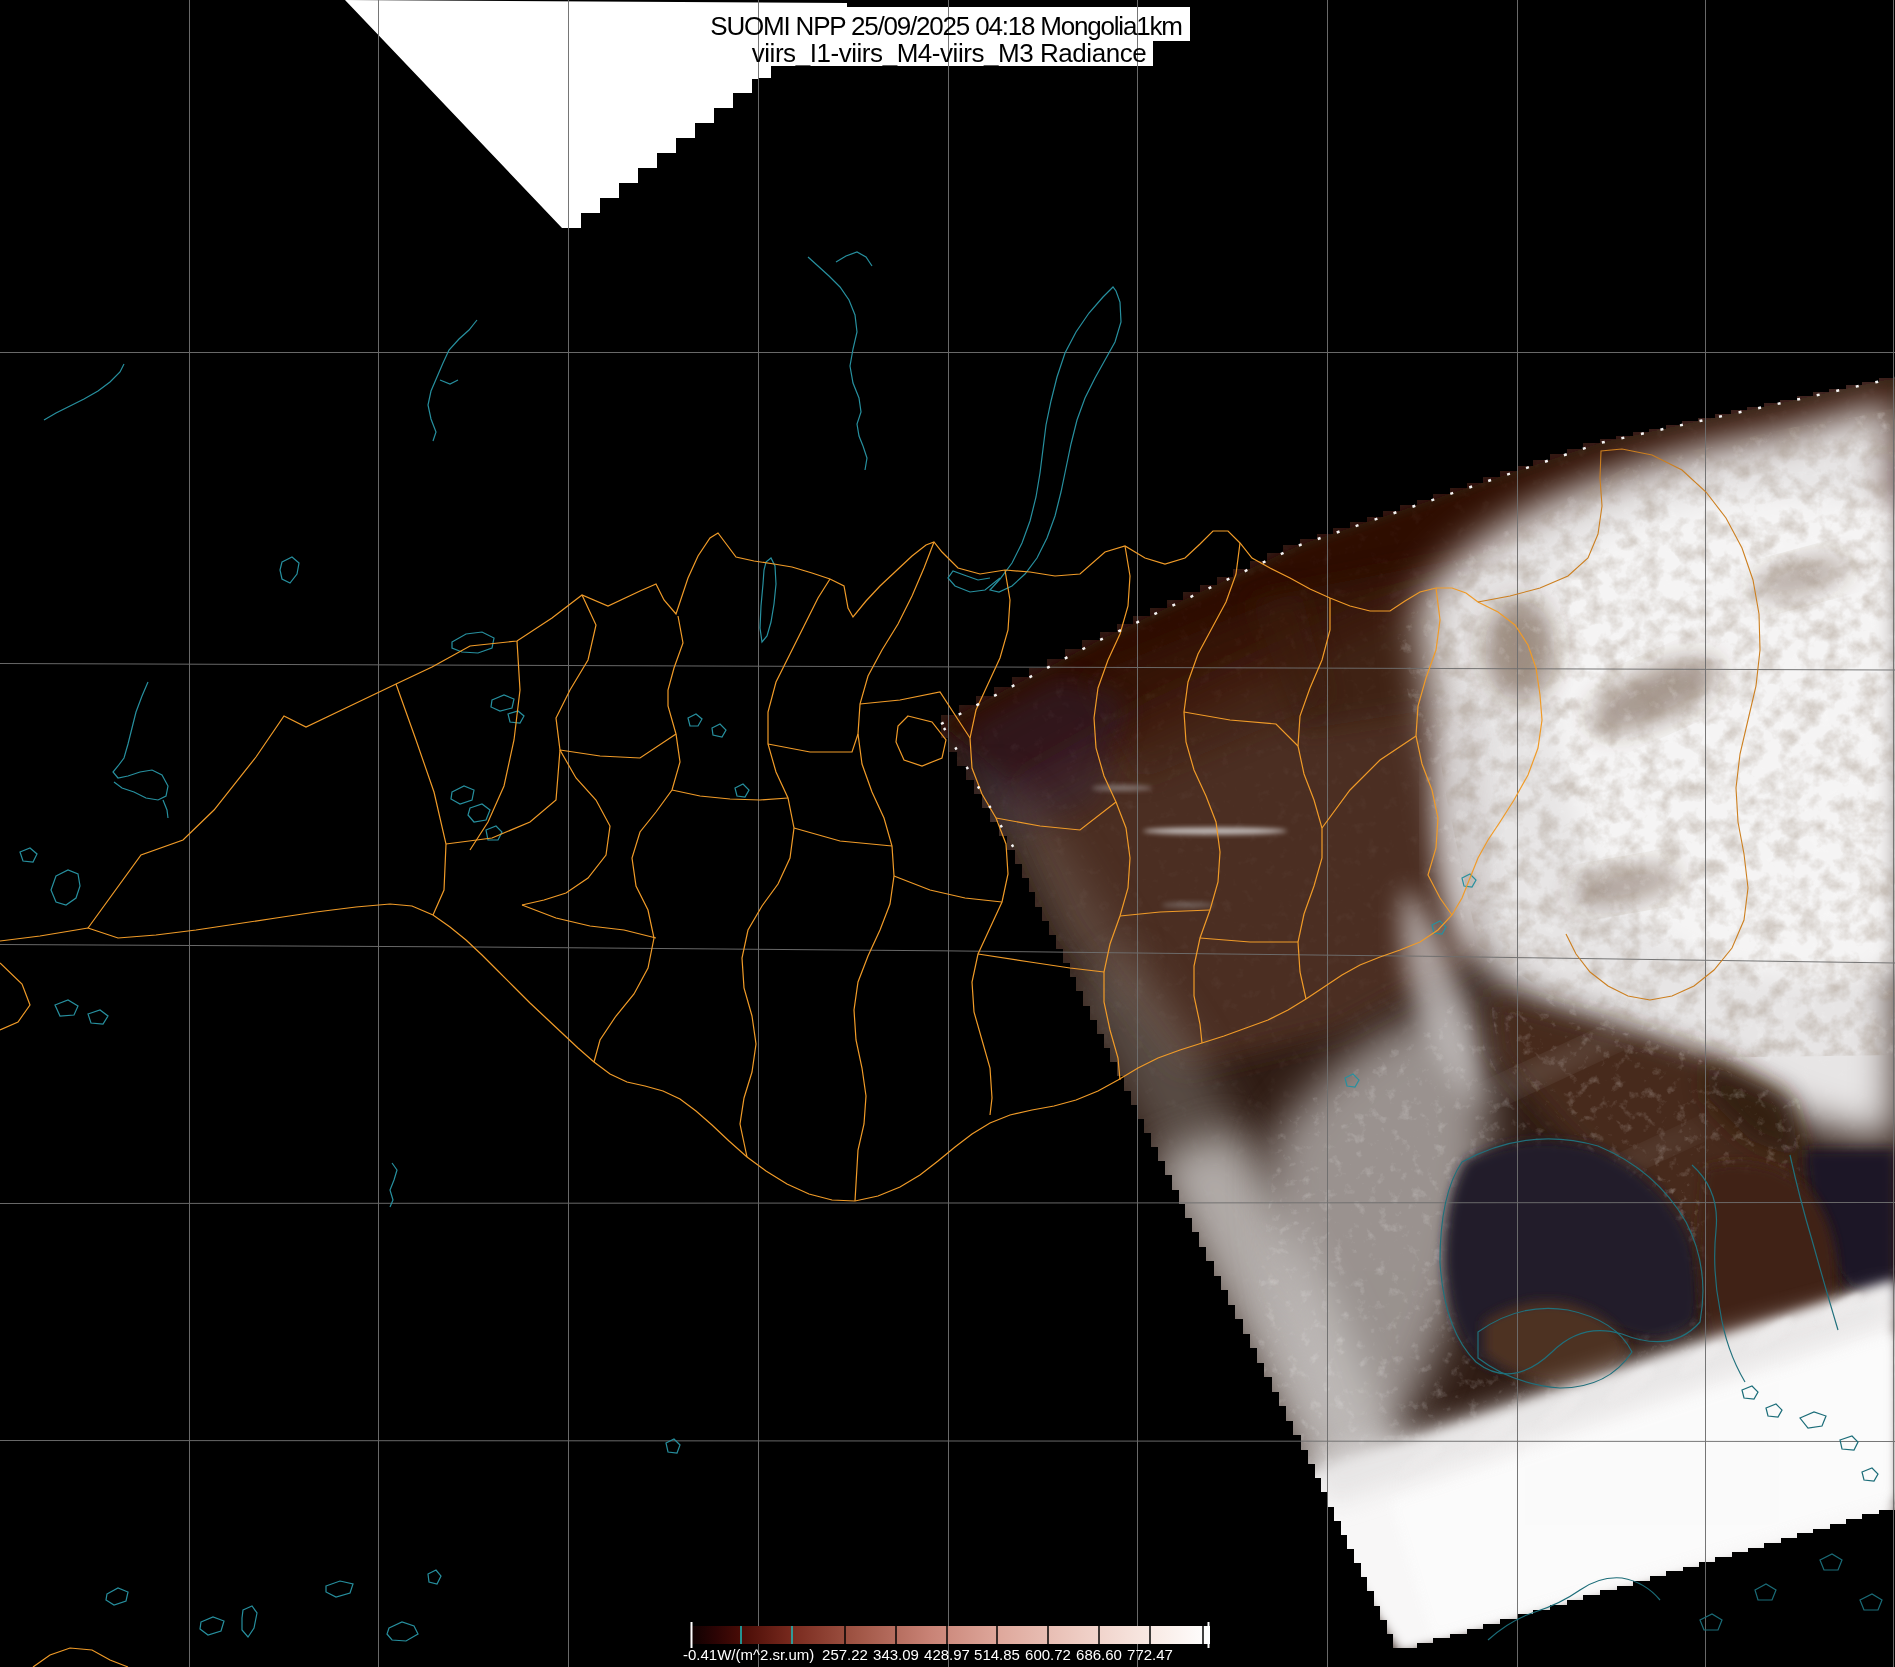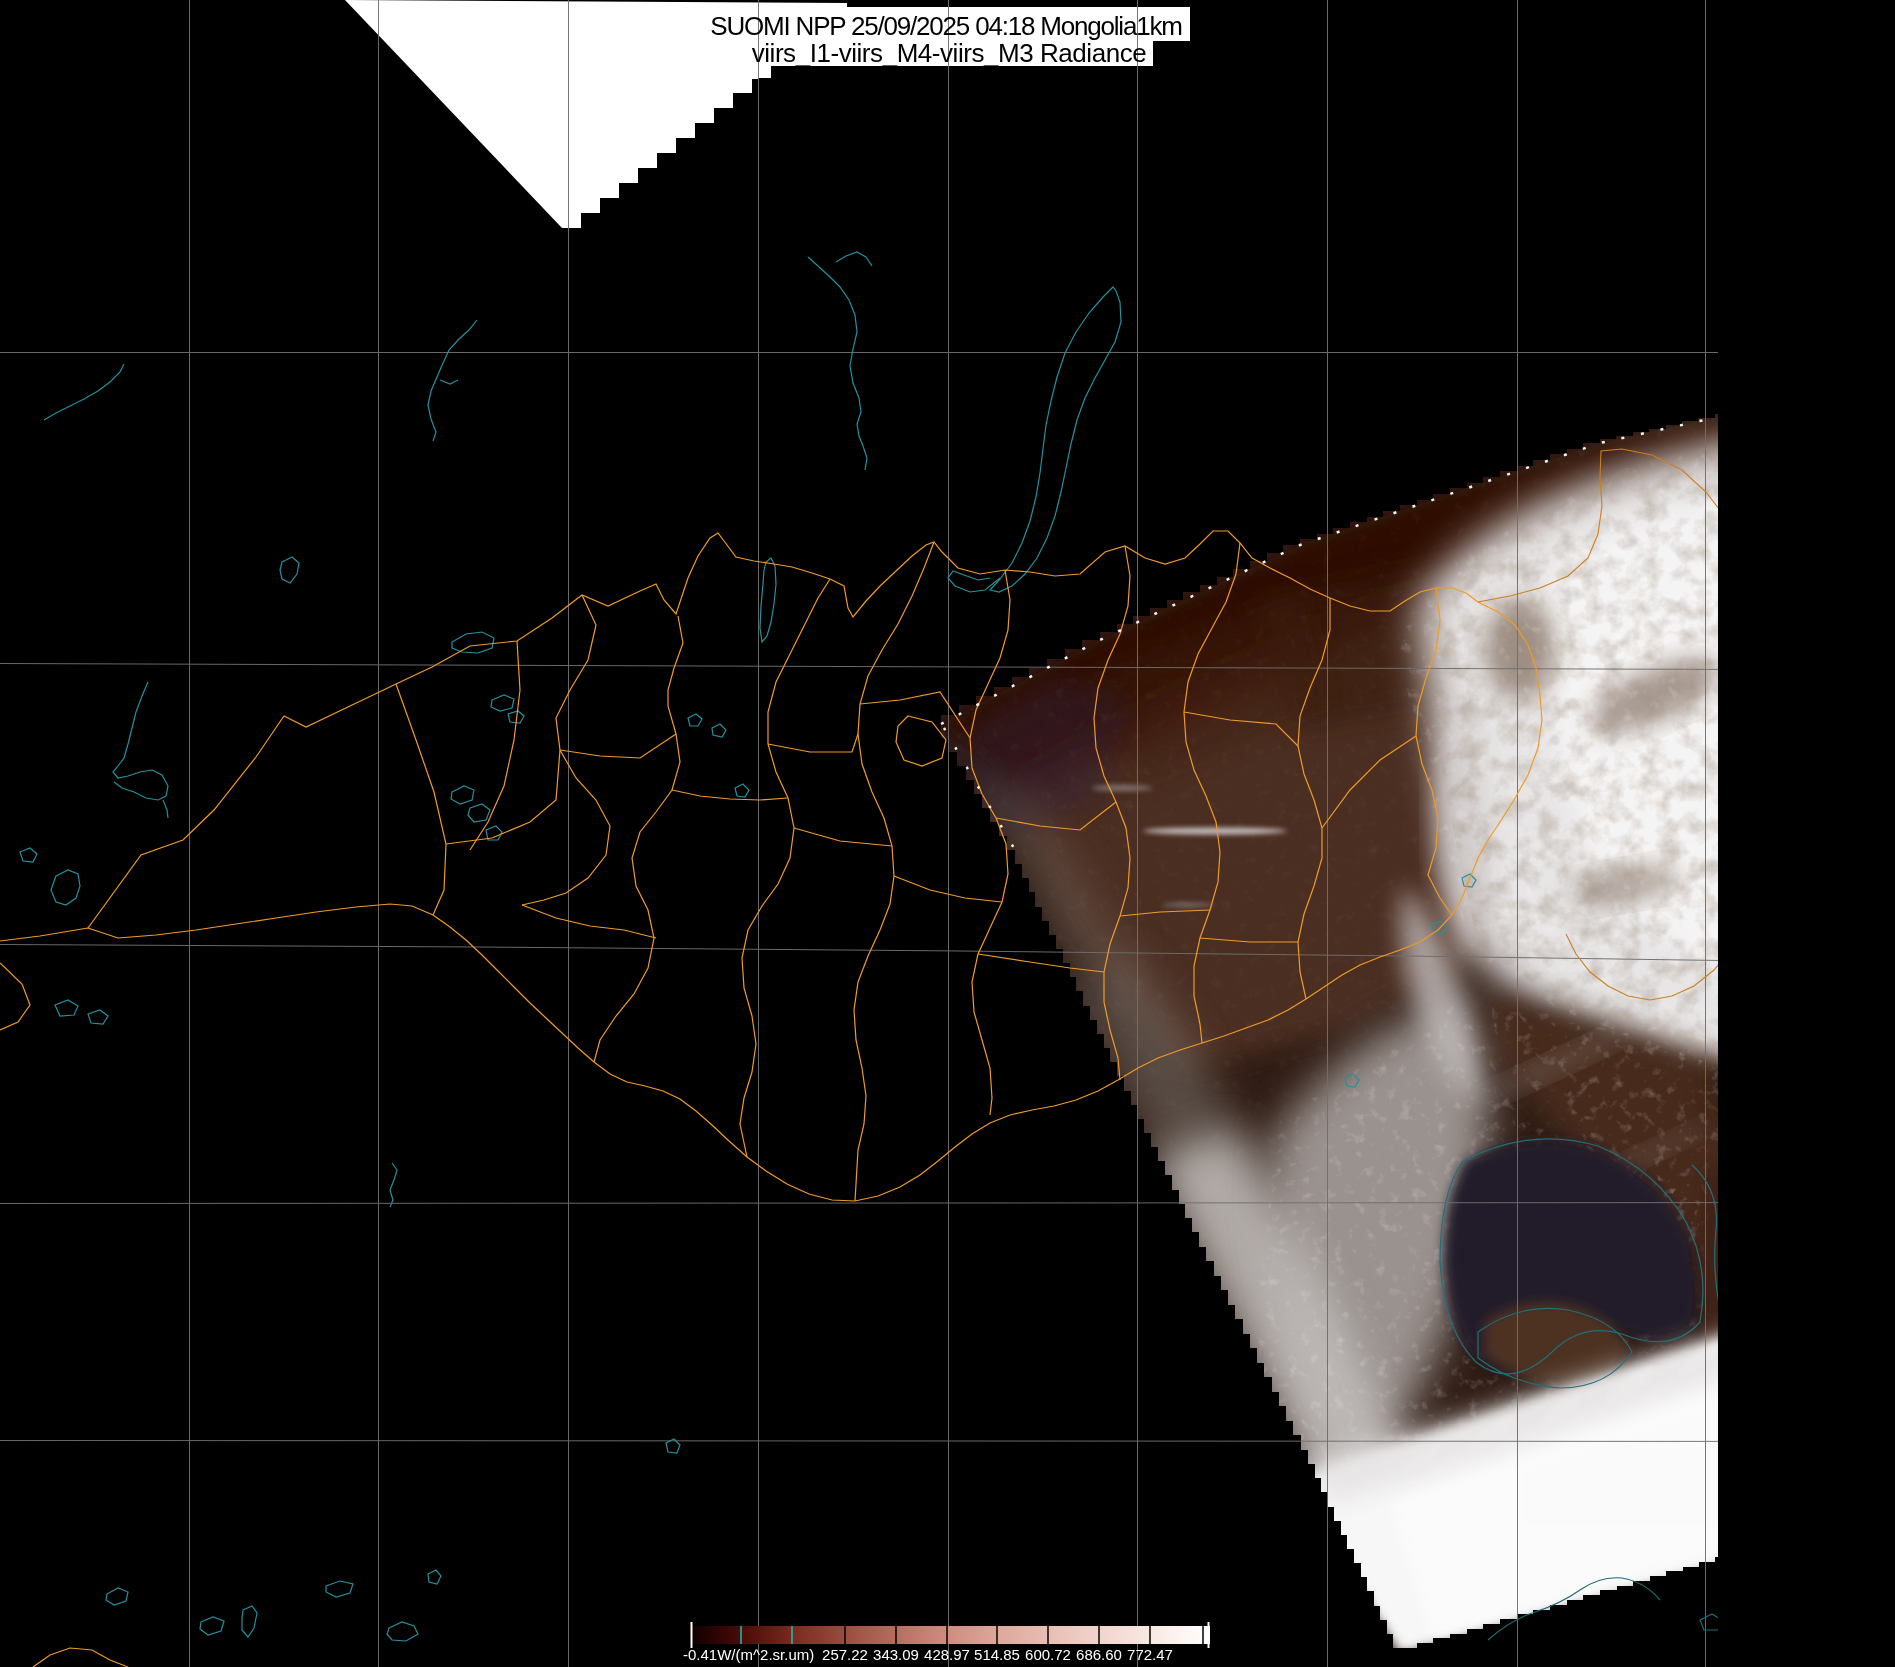--- a/index.html
+++ b/index.html
@@ -1,16 +1,16 @@
 <!DOCTYPE html>
 <html><head>
 <meta charset="utf-8">
 <style>
   html,body{margin:0;padding:0;background:#000;}
-  #wrap{position:relative;width:1718px;height:1667px;background:#fca5a5;overflow:hidden;
+  #wrap{position:relative;width:1895px;height:1667px;background:#fca5a5;overflow:hidden;
         font-family:"Liberation Sans", sans-serif;}
   svg{position:absolute;left:0;top:0;}
 </style>
 </head>
 <body>
 <div id="wrap">
 <svg width="1895" height="1667" viewBox="0 0 1895 1667">
 <defs>
   <clipPath id="swath">
     <polygon points="1895,378 1879,378 1879,382 1862,382 1862,385 1846,385 1846,389 1829,389 1829,392 1813,392 1813,396 1797,396 1797,400 1780,400 1780,403 1764,403 1764,407 1747,407 1747,410 1731,410 1731,414 1715,414 1715,418 1698,418 1698,421 1682,421 1682,425 1666,425 1666,429 1649,429 1649,432 1633,432 1633,436 1616,436 1616,439 1600,439 1600,443 1583,443 1583,449 1567,449 1567,454 1550,454 1550,460 1533,460 1533,466 1517,466 1517,471 1500,471 1500,477 1483,477 1483,483 1467,483 1467,488 1450,488 1450,494 1433,494 1433,500 1417,500 1417,505 1400,505 1400,511 1383,511 1383,517 1367,517 1367,522 1350,522 1350,528 1333,528 1333,534 1317,534 1317,539 1300,539 1300,545 1283,545 1283,553 1267,553 1267,561 1250,561 1250,569 1233,569 1233,577 1217,577 1217,585 1200,585 1200,592 1183,592 1183,600 1167,600 1167,608 1150,608 1150,616 1133,616 1133,624 1117,624 1117,632 1100,632 1100,640 1082,640 1082,649 1065,649 1065,659 1047,659 1047,668 1029,668 1029,677 1012,677 1012,687 994,687 994,696 976,696 976,705 959,705 959,715 941,715 941,724 941,738 949,738 949,752 957,752 957,766 966,766 966,780 974,780 974,794 982,794 982,808 990,808 990,822 999,822 999,836 1007,836 1007,850 1015,850 1015,864 1022,864 1022,878 1029,878 1029,892 1035,892 1035,907 1042,907 1042,921 1049,921 1049,935 1056,935 1056,949 1063,949 1063,963 1070,963 1070,977 1076,977 1076,991 1083,991 1083,1006 1090,1006 1090,1020 1097,1020 1097,1034 1104,1034 1104,1048 1110,1048 1110,1062 1117,1062 1117,1076 1124,1076 1124,1091 1131,1091 1131,1105 1138,1105 1138,1119 1144,1119 1144,1133 1151,1133 1151,1147 1158,1147 1158,1161 1165,1161 1165,1175 1172,1175 1172,1190 1179,1190 1179,1204 1185,1204 1185,1218 1192,1218 1192,1232 1199,1232 1199,1247 1206,1247 1206,1261 1214,1261 1214,1276 1221,1276 1221,1290 1228,1290 1228,1305 1235,1305 1235,1319 1243,1319 1243,1334 1250,1334 1250,1348 1257,1348 1257,1363 1264,1363 1264,1377 1272,1377 1272,1392 1279,1392 1279,1406 1286,1406 1286,1421 1293,1421 1293,1435 1301,1435 1301,1450 1308,1450 1308,1464 1315,1464 1315,1478 1321,1478 1321,1492 1328,1492 1328,1507 1334,1507 1334,1521 1341,1521 1341,1535 1347,1535 1347,1549 1354,1549 1354,1563 1361,1563 1361,1577 1367,1577 1367,1591 1374,1591 1374,1606 1380,1606 1380,1620 1387,1620 1387,1634 1393,1634 1393,1648 1400,1648 1417,1648 1417,1643 1433,1643 1433,1638 1450,1638 1450,1634 1467,1634 1467,1629 1483,1629 1483,1624 1500,1624 1500,1619 1517,1619 1517,1614 1533,1614 1533,1610 1550,1610 1550,1605 1567,1605 1567,1600 1583,1600 1583,1595 1600,1595 1600,1590 1617,1590 1617,1586 1633,1586 1633,1581 1650,1581 1650,1576 1666,1576 1666,1571 1683,1571 1683,1567 1699,1567 1699,1562 1715,1562 1715,1557 1732,1557 1732,1552 1748,1552 1748,1548 1764,1548 1764,1543 1781,1543 1781,1538 1797,1538 1797,1533 1813,1533 1813,1529 1830,1529 1830,1524 1846,1524 1846,1519 1862,1519 1862,1514 1879,1514 1879,1510 1895,1510 1895,1505 1895,1505"></polygon>

